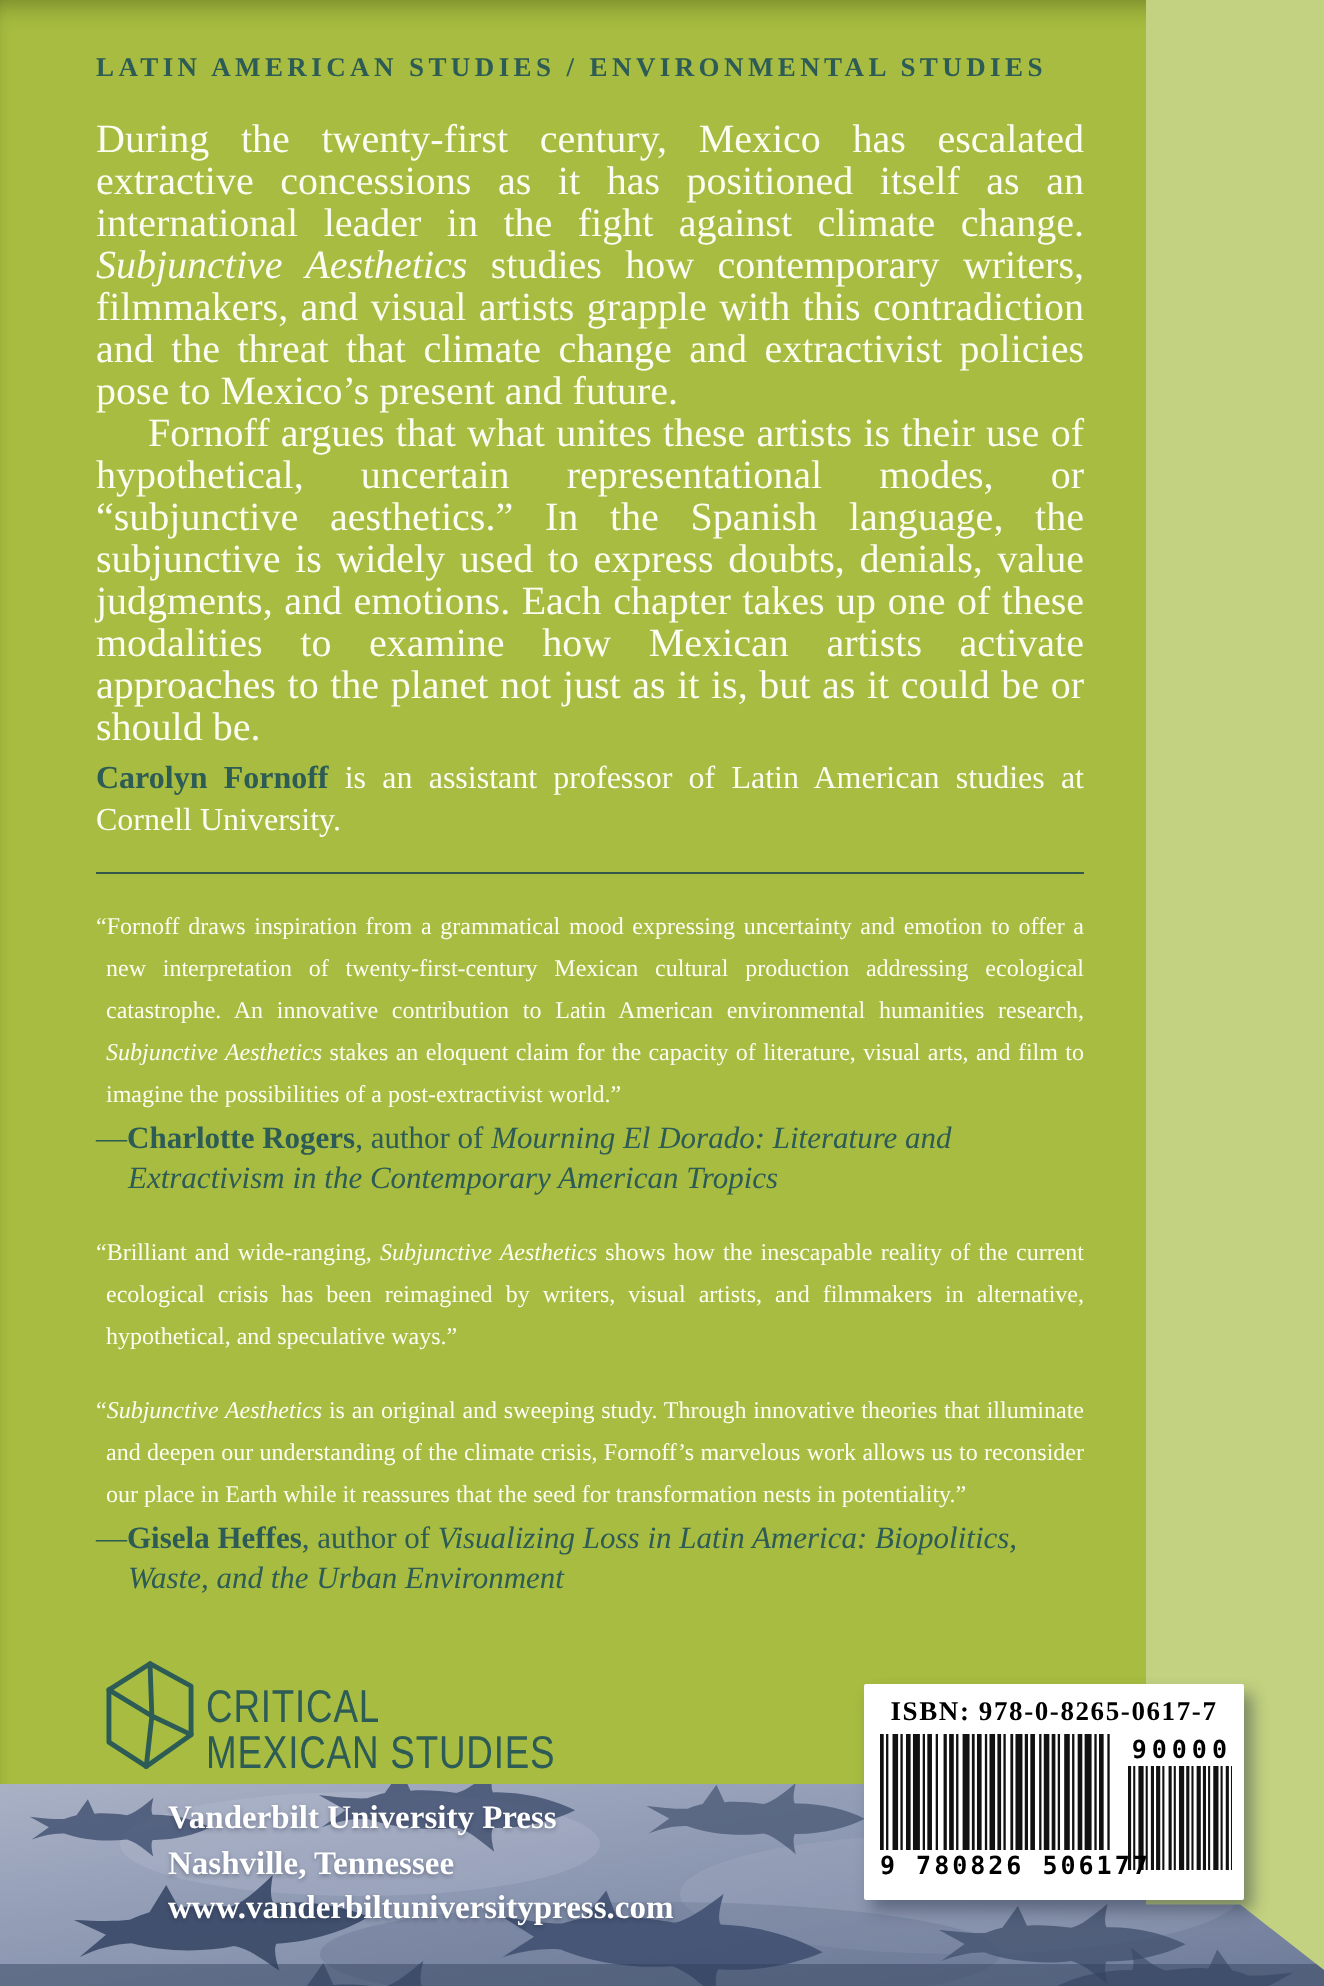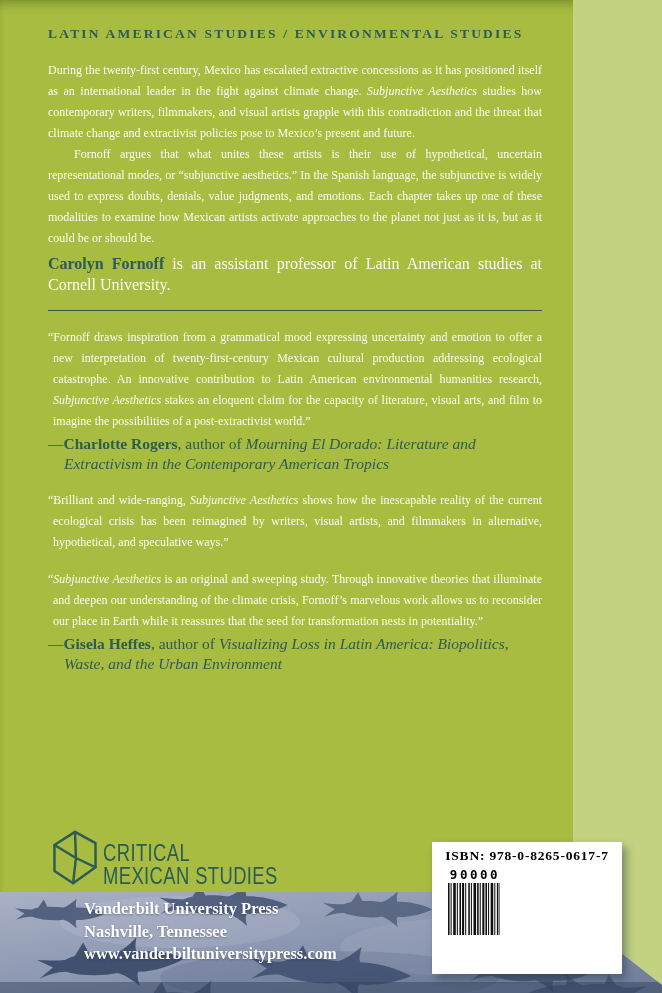--- a/index.html
+++ b/index.html
@@ -34,21 +34,21 @@
   .content{
     position:absolute;left:48px;top:26px;width:494px;z-index:4;
     color:var(--body_text);
   }
   .category{
     font-size:13.5px;font-weight:bold;letter-spacing:2.2px;
     color:var(--teal_text);margin:0 0 18px 0;
   }
   p{margin:0;}
   .body-par{
-    font-size:12px;line-height:21px;text-align:justify;
+    font-size:20px;line-height:21px;text-align:justify;
   }
   .indent{text-indent:26px;}
   .bio{margin-top:4px;font-size:16px;line-height:21px;text-align:justify;}
   .divider{
     border:none;border-top:1.6px solid #33584b;
     margin:15px 0 16px 0;width:100%;
   }
   .blurb{margin-top:16px;}
   .blurb:first-of-type{margin-top:0;}
   .quote{
@@ -75,21 +75,21 @@
   }
   
   .publisher{
     position:absolute;left:50px;top:898px;z-index:5;color:#fff;
     font-weight:bold;font-size:16.5px;line-height:22.5px;
     text-shadow:0 1px 2px rgba(20,30,50,.35);
     margin-left:34px;
   }
   
   .barcode-box{
-    position:absolute;left:432px;top:842px;width:190px;height:132px;z-index:6;
+    position:absolute;left:432px;top:842px;width:190px;height:108px;z-index:6;
     background:#fff;border-radius:1px;
     box-shadow:4px 5px 8px rgba(35,45,65,.45);
     padding:6px 8px 0 8px;box-sizing:border-box;color:#000;
   }
   .isbn-line{
     font-size:13.5px;font-weight:bold;letter-spacing:.8px;
     text-align:center;white-space:nowrap;
   }
   .bars-row{display:flex;margin-top:3px;align-items:flex-start;}
   .main-code{width:116px;position:relative;}
@@ -179,20 +179,26 @@
 
   <div class="publisher">
     <div>Vanderbilt University Press</div>
     <div>Nashville, Tennessee</div>
     <div>www.vanderbiltuniversitypress.com</div>
   </div>
 
   <div class="barcode-box">
     <div class="isbn-line">ISBN: 978-0-8265-0617-7</div>
     <div class="bars-row">
+      <div class="main-code">
+        <svg class="main-bars" viewBox="0 0 100 50" preserveAspectRatio="none">
+          <line x1="0" y1="25" x2="100" y2="25" stroke="#111" stroke-width="50" stroke-dasharray="1.6 1 1 1.8 2.4 1 1 1.4 2 1 3 1.2 1 1 2 1.6 1 2.4 1.4 1 2 1 1 1.8 3 1 1.2 1 2 1.4 1 1 2.4 1 1.6 1 1 2 1.2 1 3 1 1.4 1 2 1.8 1 1 2.4 1"></line>
+        </svg>
+        <div class="ean-digits">9 780826 506177</div>
+      </div>
       <div class="supp-code">
         <div class="supp-digits">90000</div>
         <svg class="supp-bars" viewBox="0 0 100 50" preserveAspectRatio="none">
           <line x1="0" y1="25" x2="100" y2="25" stroke="#111" stroke-width="50" stroke-dasharray="3 2 2 3 5 2 2 3 3 2 4 2 2 4 3 2 2 3 5 2 3 2 2 3 4 2"></line>
         </svg>
       </div>
     </div>
   </div>
 
 </div>

